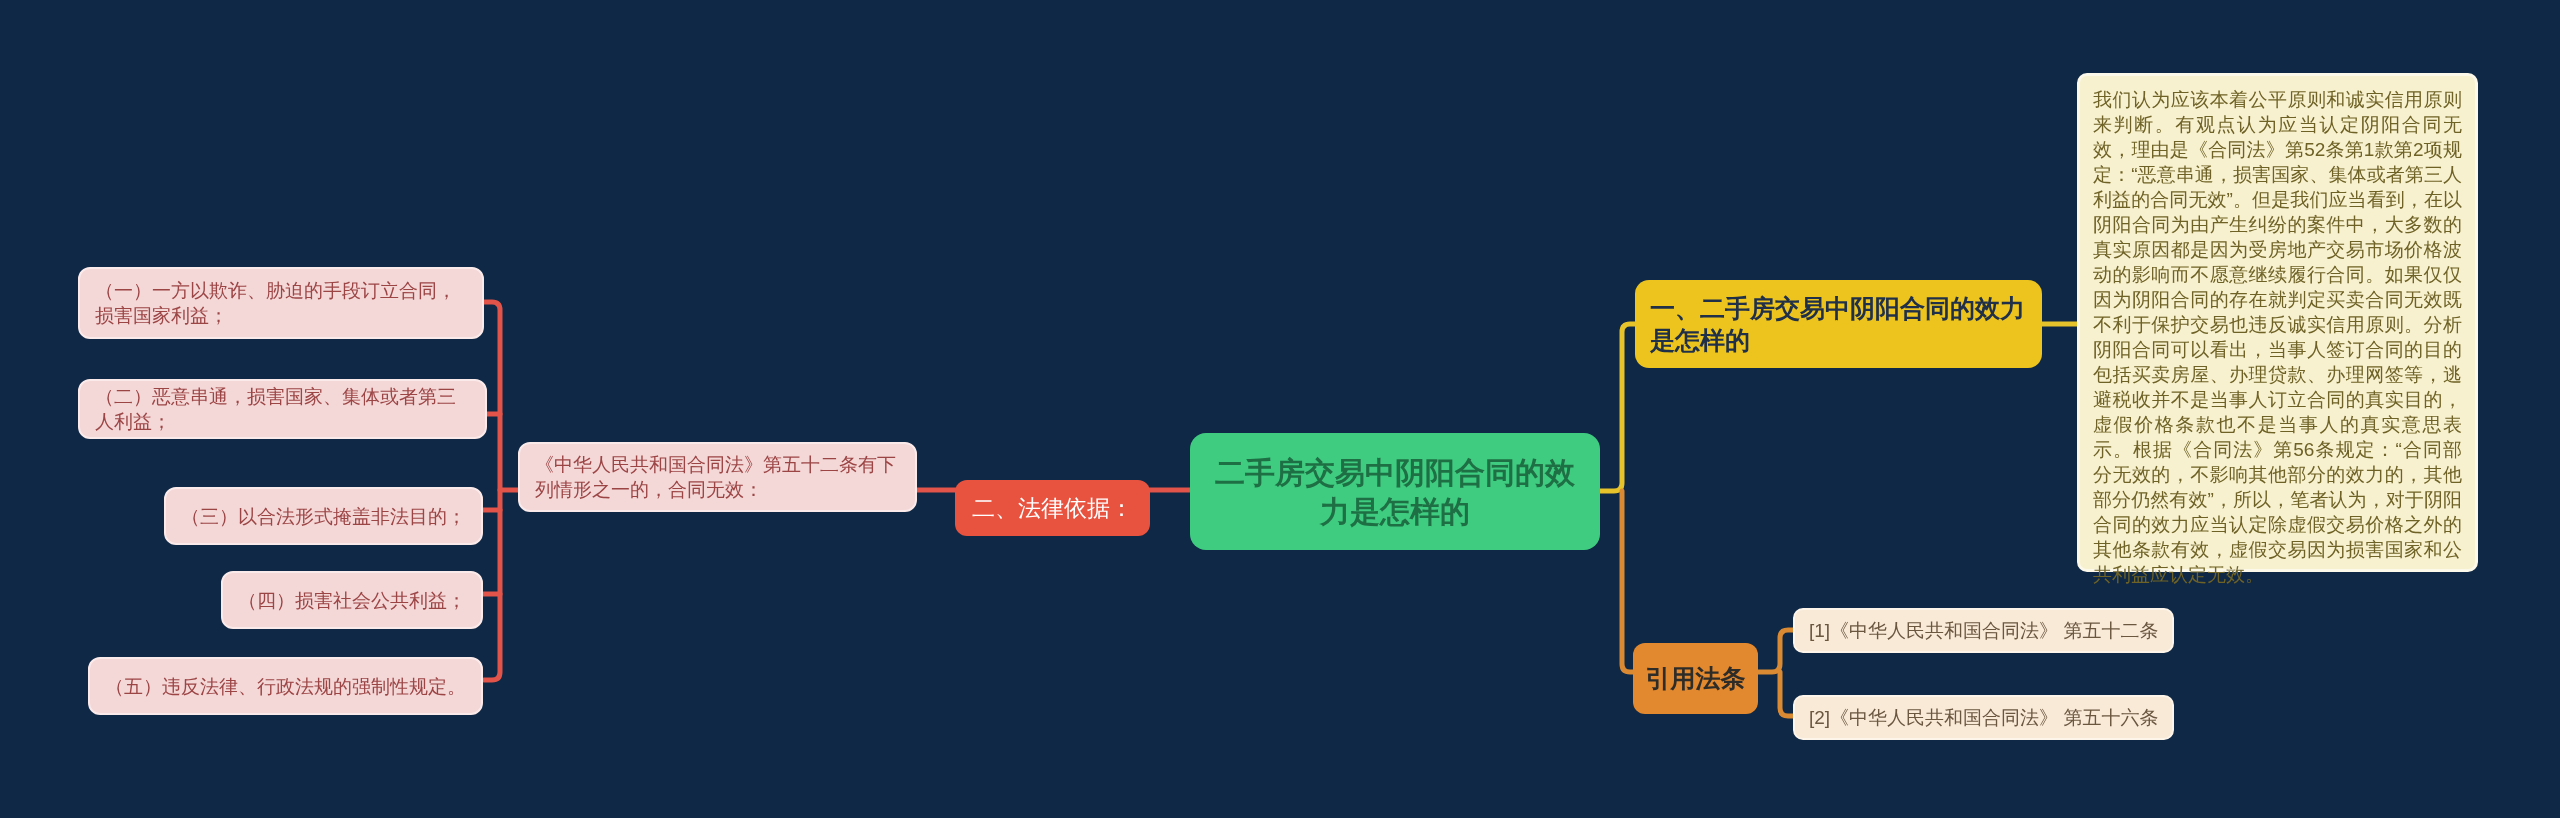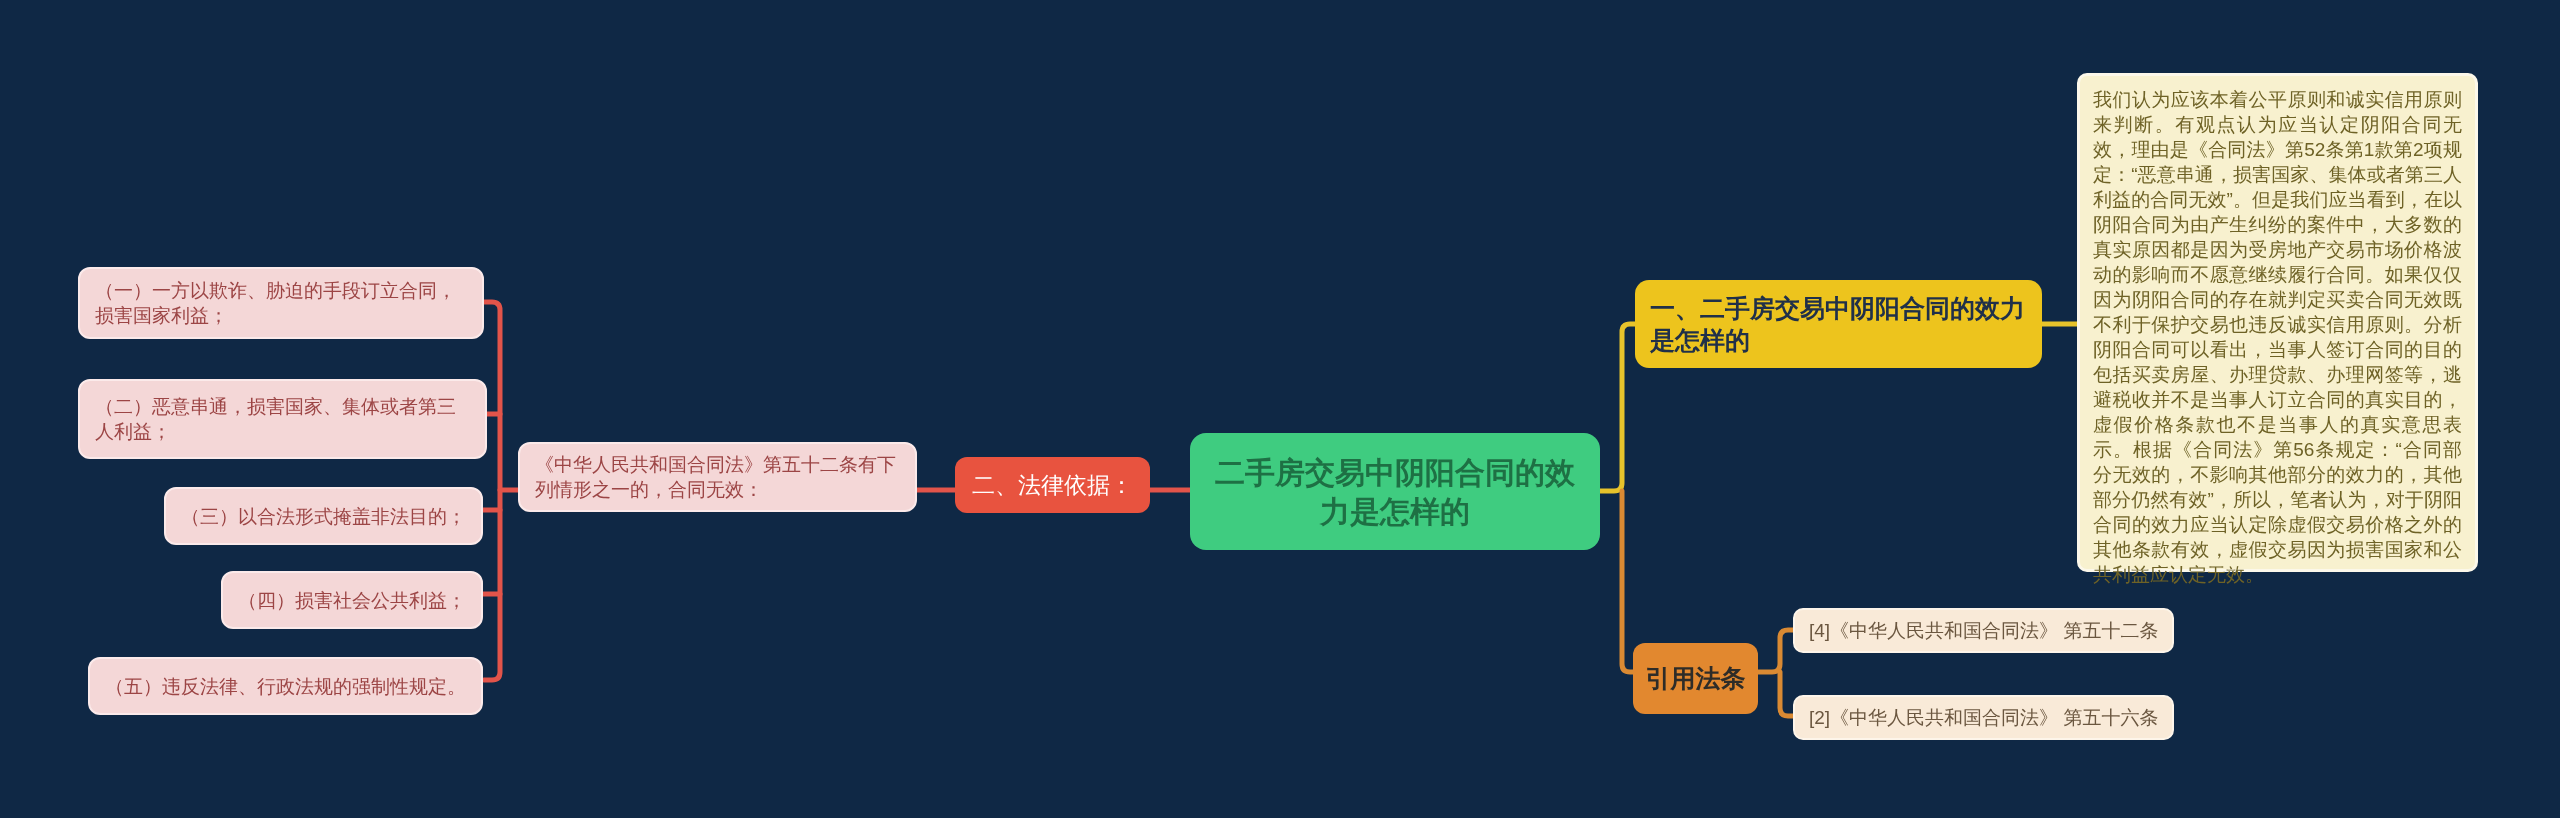--- a/index.html
+++ b/index.html
@@ -32,27 +32,27 @@
     border:2px solid var(--node_pink_border);
     border-radius:12px;
     color:var(--node_pink_text);
     font-size:19px; line-height:25px;
     padding:27px 15px;
   }
   .pink.nowrap{white-space:nowrap;}
 
   .statute{left:518px; top:442px; width:399px; height:70px;}
   .item1{right:2076px; top:267px; width:406px; height:72px;}
-  .item2{right:2073px; top:379px; width:409px; height:80px;}
+  .item2{right:2073px; top:379px; width:409px; height:60px;}
   .item3{right:2077px; top:487px; height:46px;}
   .item4{right:2077px; top:571px; height:46px;}
   .item5{right:2077px; top:657px; height:46px;margin-left:35px;}
 
   .red-node{
-    left:955px; top:457px; width:195px; height:56px;
+    left:955px; top:480px; width:195px; height:56px;
     background:var(--node_red_fill); color:var(--node_red_text);
     border-radius:12px; font-size:23px; justify-content:center; white-space:nowrap;
   }
   .root-node{
     left:1190px; top:433px; width:410px; height:117px;
     background:var(--root_fill); color:var(--root_text);
     border-radius:16px; font-size:30px; line-height:39px; font-weight:bold;
     justify-content:center; text-align:center; padding:10px 14px;
   }
   .yellow-node{
@@ -133,17 +133,17 @@
 
 <div class="node panel">
   <span>我们认为应该本着公平原则和诚实信用原则来判断。有观点认为应当认定阴阳合同无效，理由是《合同法》第52条第1款第2项规定：“恶意串通，损害国家、集体或者第三人利益的合同无效”。但是我们应当看到，在以阴阳合同为由产生纠纷的案件中，大多数的真实原因都是因为受房地产交易市场价格波动的影响而不愿意继续履行合同。如果仅仅因为阴阳合同的存在就判定买卖合同无效既不利于保护交易也违反诚实信用原则。分析阴阳合同可以看出，当事人签订合同的目的包括买卖房屋、办理贷款、办理网签等，逃避税收并不是当事人订立合同的真实目的，虚假价格条款也不是当事人的真实意思表示。根据《合同法》第56条规定：“合同部分无效的，不影响其他部分的效力的，其他部分仍然有效”，所以，笔者认为，对于阴阳合同的效力应当认定除虚假交易价格之外的其他条款有效，虚假交易因为损害国家和公共利益应认定无效。</span>
 </div>
 
 <div class="node orange-node">
   <span>引用法条</span>
 </div>
 
 <div class="node cite cite1">
-  <span>[4]《中华人民共和国合同法》 第五十二条</span>
+  <span>[1]《中华人民共和国合同法》 第五十二条</span>
 </div>
 <div class="node cite cite2">
   <span>[2]《中华人民共和国合同法》 第五十六条</span>
 </div>
 
 </body></html>

